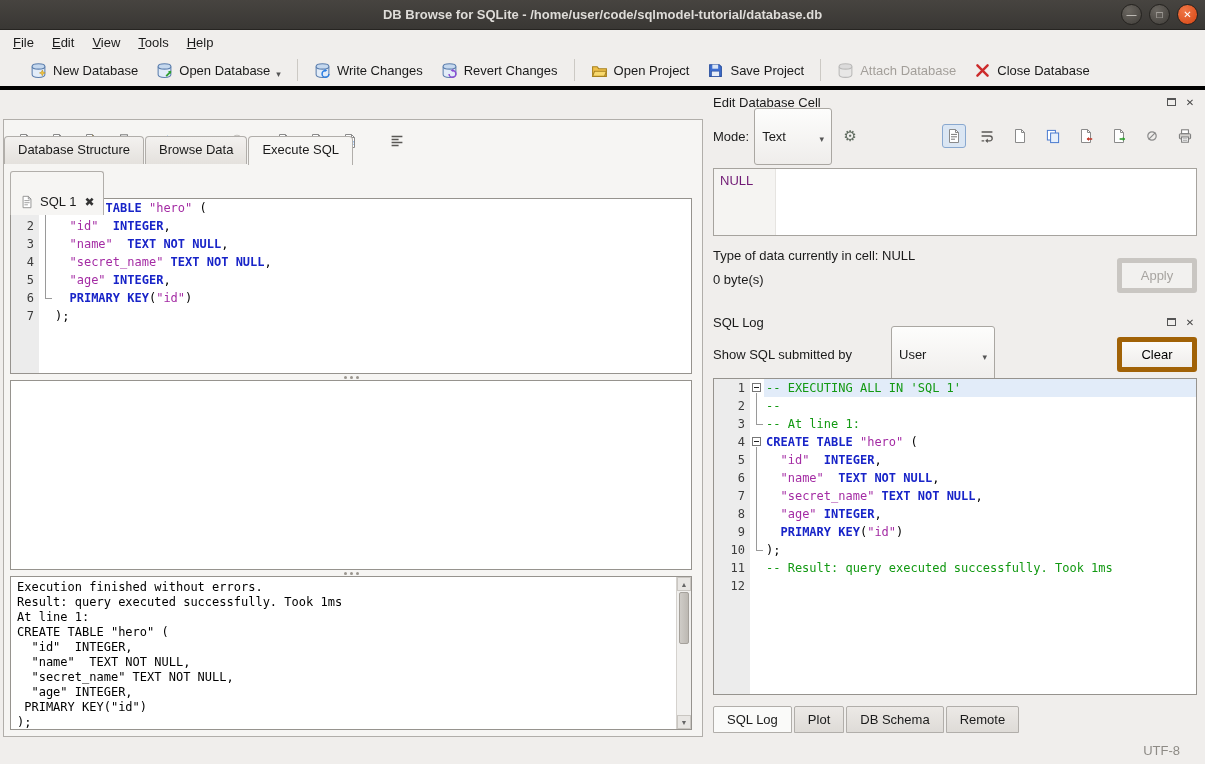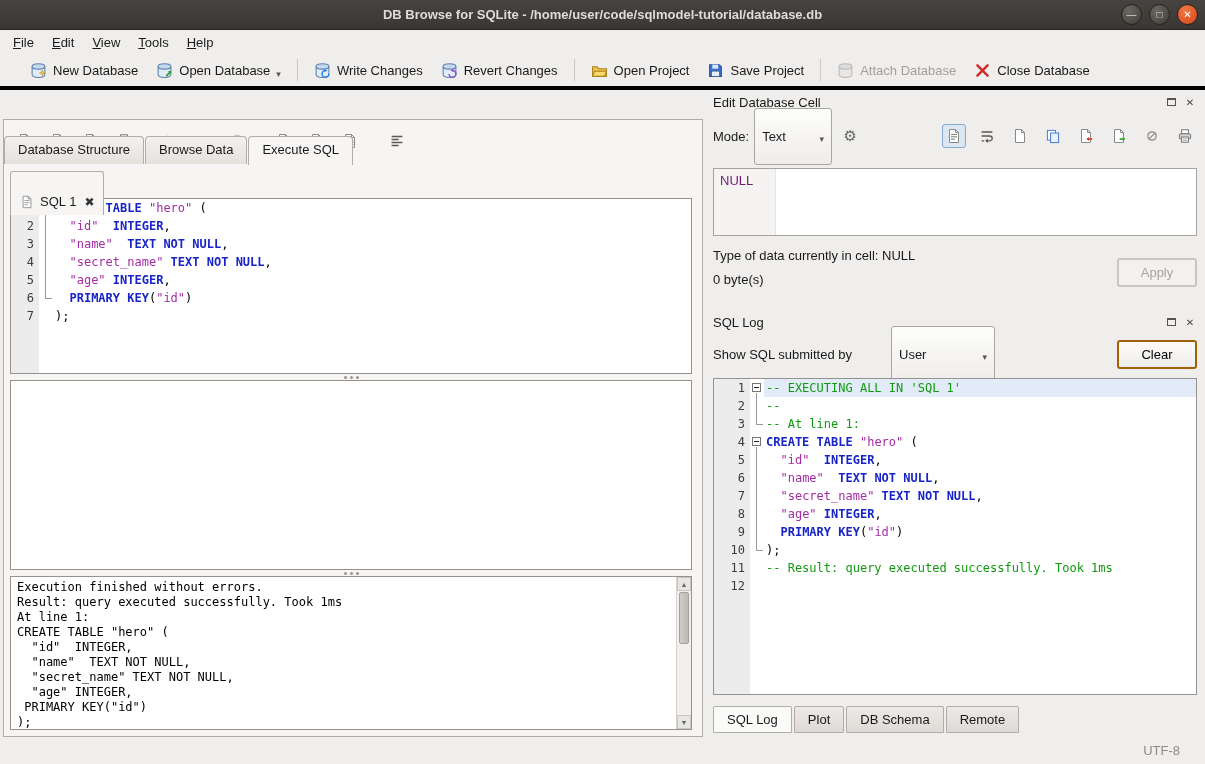--- a/index.html
+++ b/index.html
@@ -91,21 +91,21 @@
 .select{display:inline-flex;align-items:center;justify-content:space-between;border:1px solid #aaa7a2;border-radius:3px;background:linear-gradient(#fdfdfc,#efedeb);padding:20px 7px;}
 #mode-select{width:78px;}
 .gear{font-size:15px;color:#5f6b5f;}
 .cell-icons{margin-left:auto;display:flex;gap:9px;}
 .cell-icons .ibtn{width:24px;height:24px;}
 .cell-box{position:absolute;left:8px;top:78px;width:484px;height:68px;background:#fff;border:1px solid #a6a39e;}
 .cell-margin{position:absolute;left:0;top:0;bottom:0;width:62px;background:#f5f4f2;border-right:1px solid #e6e4e1;}
 .cell-value{position:absolute;left:6px;top:4px;color:#701a75;}
 .type-row{position:absolute;left:8px;top:158px;right:8px;height:48px;}
 .type-row .line1{margin-bottom:9px;}
-.btn{min-width:80px;padding:5px 10px;text-align:center;border:2px solid #a16207;border-radius:3px;background:linear-gradient(#fcfbfa,#efedeb);font-size:13px;font-family:inherit;}
+.btn{min-width:80px;padding:5px 10px;text-align:center;border:5px solid #a16207;border-radius:3px;background:linear-gradient(#fcfbfa,#efedeb);font-size:13px;font-family:inherit;}
 .btn.disabled{color:#a7a4a0;background:#f2f1ef;border-color:#c9c6c2;}
 #apply-btn{position:absolute;right:0;top:10px;}
 .log-filter-row{position:absolute;left:8px;right:8px;top:250px;height:28px;display:flex;align-items:center;}
 #log-select{position:absolute;left:178px;width:104px;}
 #clear-btn{position:absolute;right:0;}
 .dock-tabs{position:absolute;left:8px;top:616px;display:flex;}
 .dtab{padding:5px 13px;border:1px solid #b1aeaa;background:linear-gradient(#ece9e6,#dedbd7);margin-right:2px;border-radius:2px 2px 0 0;}
 .dtab.active{background:#fafaf9;}
 
 

